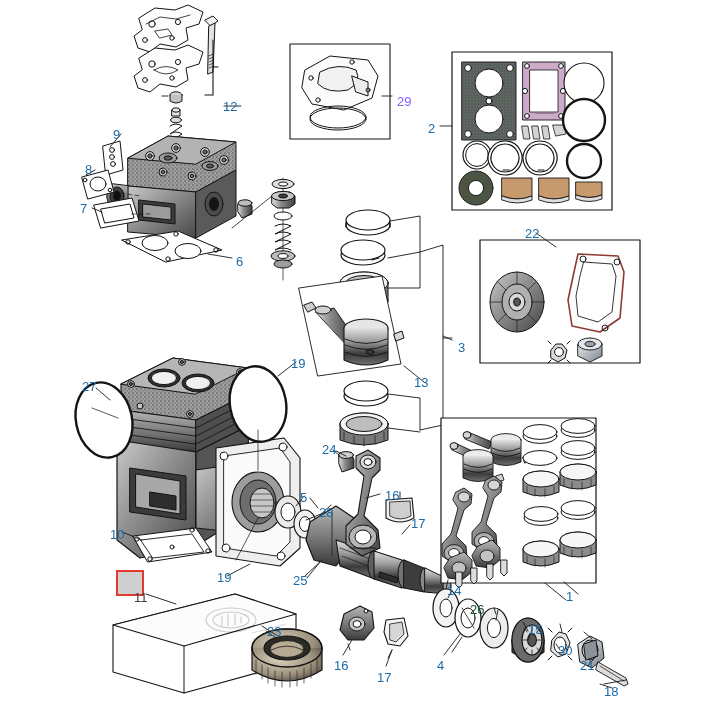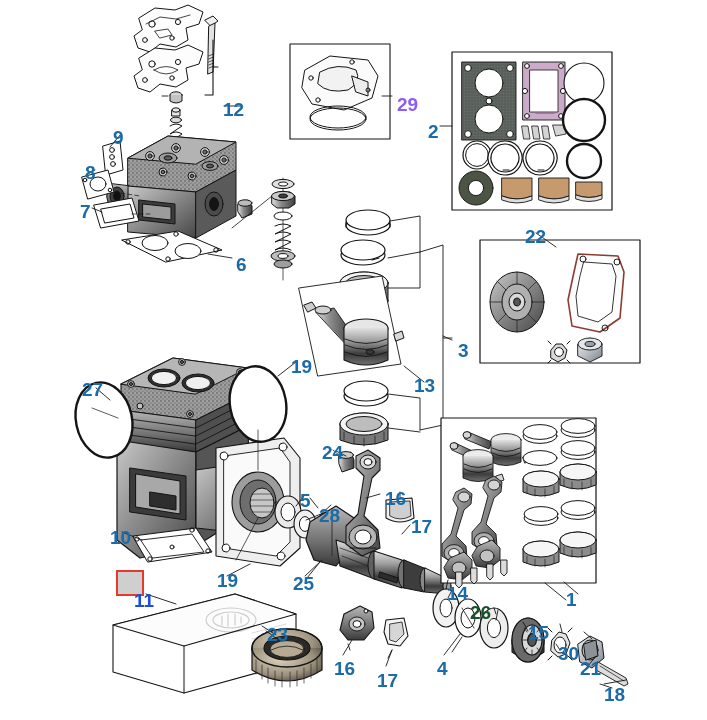--- a/index.html
+++ b/index.html
@@ -7,22 +7,22 @@
   body{font-family:"Liberation Sans",sans-serif;}
   #sheet{
     position:relative;width:707px;height:720px;background:#fff;overflow:hidden;
   }
   #artwork{position:absolute;inset:0;width:707px;height:720px;}
   
   .callout{
     position:absolute;
     color:#1a6ba8;
     font-family:"Liberation Sans",sans-serif;
-    font-weight:bold;
-    font-size:19px;
+    font-weight:normal;
+    font-size:13px;
     line-height:1;
     letter-spacing:0px;
     white-space:nowrap;
     user-select:none;
   }
   .swatch{
     position:absolute;
     background:#cfcfcf;
     border:2px solid #e23b2e;
     box-sizing:border-box;
@@ -764,21 +764,21 @@
       <div class="callout" style="left: 566px; top: 590px; color: rgb(26, 107, 168);">1</div>
       <div class="callout" style="left: 428px; top: 122px; color: rgb(26, 107, 168);">2</div>
       <div class="callout" style="left: 458px; top: 341px; color: rgb(26, 107, 168);">3</div>
       <div class="callout" style="left: 437px; top: 659px; color: rgb(26, 107, 168);">4</div>
       <div class="callout" style="left: 300px; top: 491px; color: rgb(26, 107, 168);">5</div>
       <div class="callout" style="left: 236px; top: 255px; color: rgb(26, 107, 168);">6</div>
       <div class="callout" style="left: 80px; top: 202px; color: rgb(26, 107, 168);">7</div>
       <div class="callout" style="left: 85px; top: 163px; color: rgb(26, 107, 168);">8</div>
       <div class="callout" style="left: 113px; top: 128px; color: rgb(26, 107, 168);">9</div>
       <div class="callout" style="left: 110px; top: 528px; color: rgb(26, 107, 168);">10</div>
-      <div class="callout" style="left: 134px; top: 591px; color: #1d4ed8;">11</div>
+      <div class="callout" style="left: 134px; top: 591px; color: #404040;">11</div>
       <div class="callout" style="left: 223px; top: 100px; color: rgb(26, 107, 168);">12</div>
       <div class="callout" style="left: 414px; top: 376px; color: rgb(26, 107, 168);">13</div>
       <div class="callout" style="left: 447px; top: 584px; color: rgb(26, 107, 168);">14</div>
       <div class="callout" style="left: 528px; top: 623px; color: rgb(26, 107, 168);">15</div>
       <div class="callout" style="left: 385px; top: 489px; color: rgb(26, 107, 168);">16</div>
       <div class="callout" style="left: 411px; top: 517px; color: rgb(26, 107, 168);">17</div>
       <div class="callout" style="left: 604px; top: 685px; color: rgb(26, 107, 168);">18</div>
       <div class="callout" style="left: 291px; top: 357px; color: rgb(26, 107, 168);">19</div>
       <div class="callout" style="left: 558px; top: 644px; color: rgb(26, 107, 168);">30</div>
       <div class="callout" style="left: 580px; top: 659px; color: rgb(26, 107, 168);">21</div>

